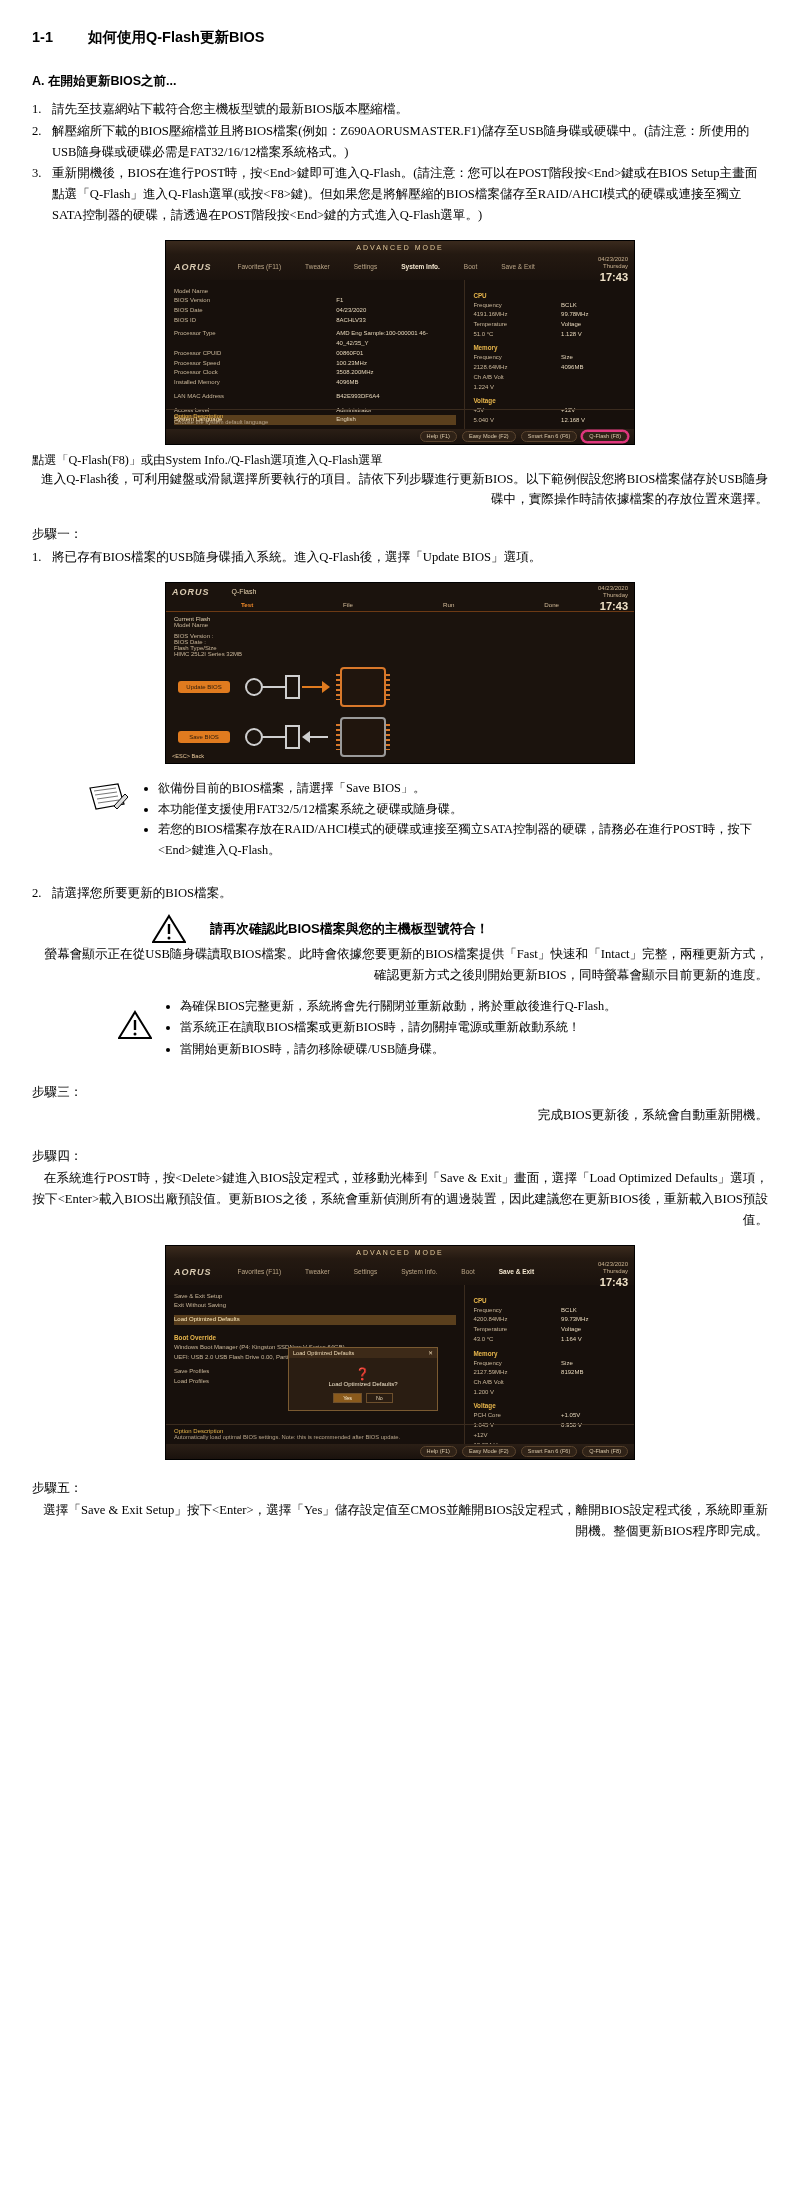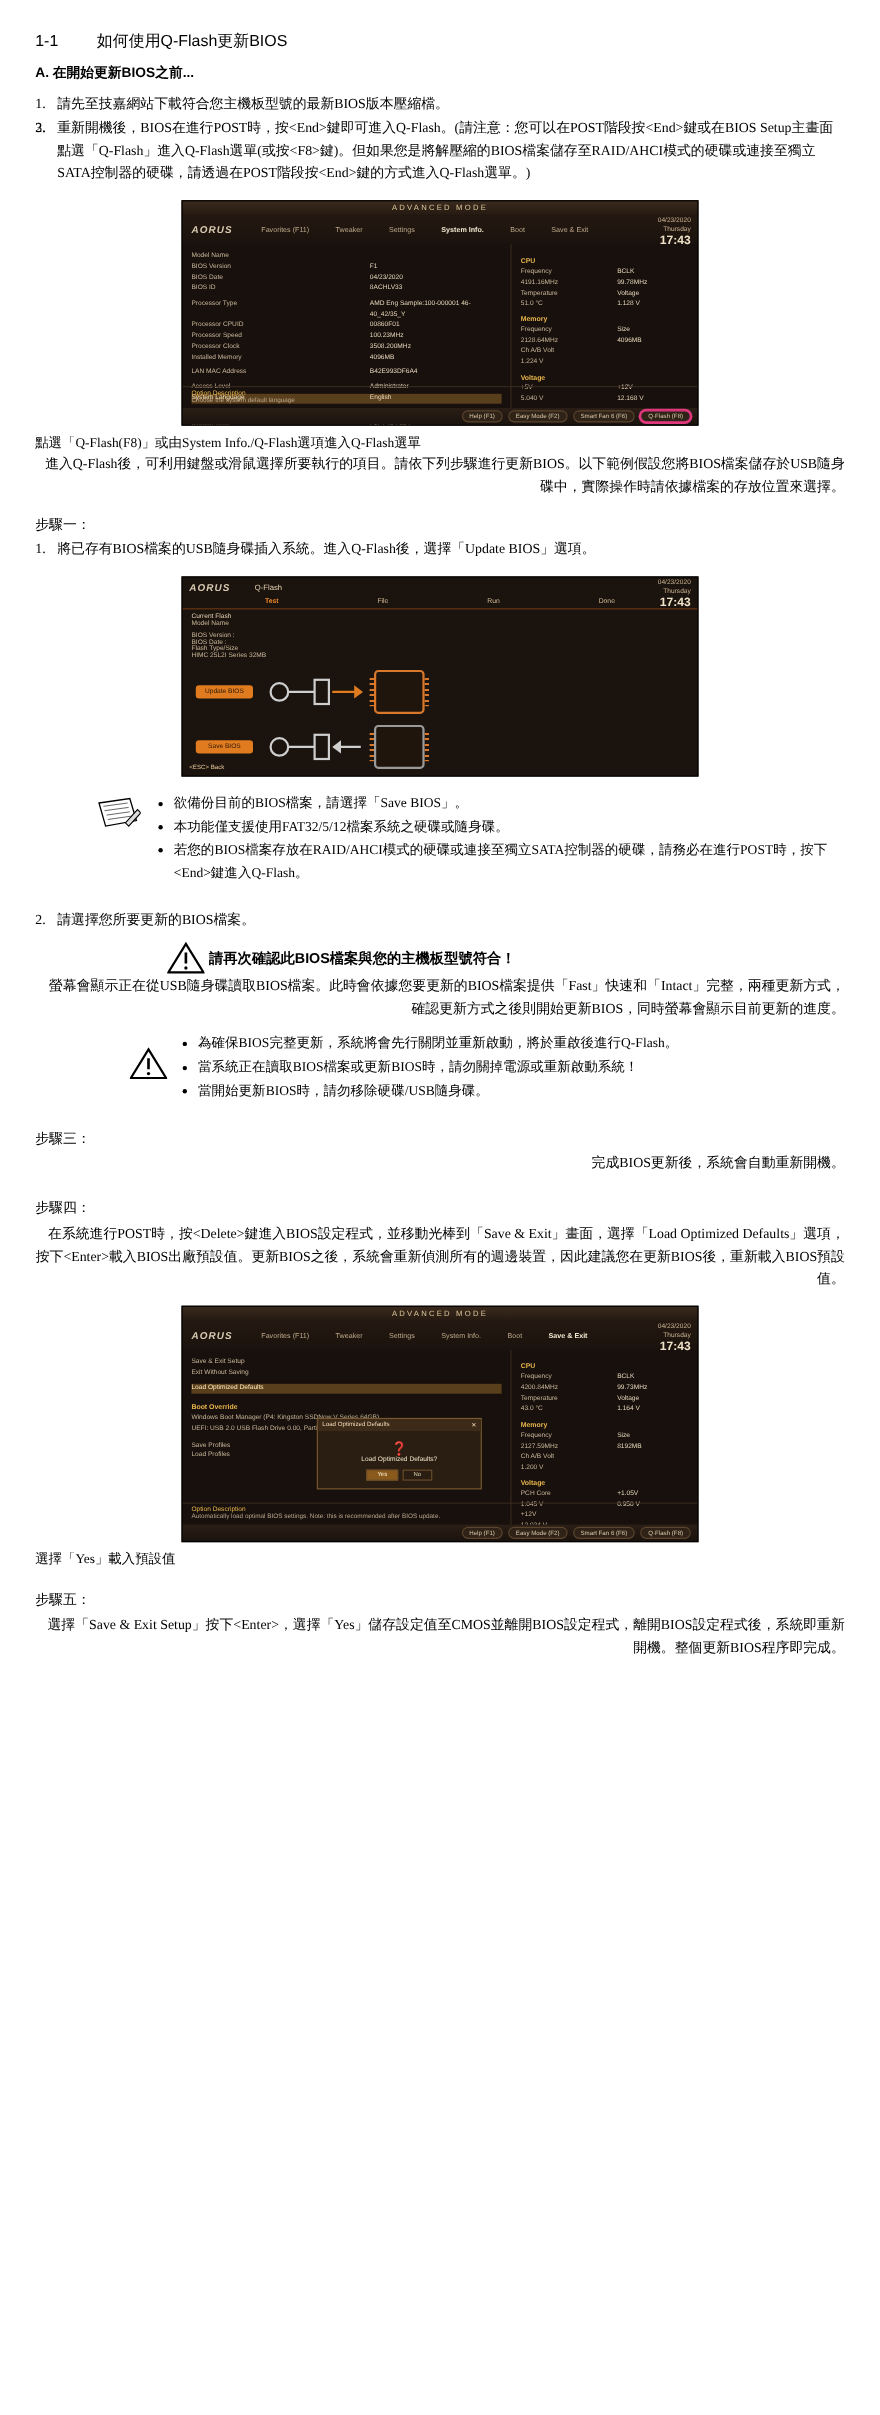--- a/index.html
+++ b/index.html
@@ -6,21 +6,21 @@
   html, body { margin:0; padding:0; }
   body {
     width:800px;
     background:#ffffff;
     font-family:"Liberation Serif", serif;
     color:#000;
   }
   .page { width:800px; padding:28px 32px 20px 32px; }
 
   
-  .sec-title { font-family:"Liberation Sans", sans-serif; font-weight:normal; font-size:14.5px; margin:0 0 11px 0; }
+  .sec-title { font-family:"Liberation Sans", sans-serif; font-weight:bold; font-size:14.5px; margin:0 0 26px 0; }
   .sec-title .num { display:inline-block; width:56px; }
   .sub-head { font-family:"Liberation Sans", sans-serif; font-weight:bold; font-size:12.5px; margin:0 0 9px 0; }
   .para { font-size:12.6px; line-height:1.65; margin:0 0 4px 0;text-align:right; }
   .step-label { font-size:12.6px; line-height:1.65; margin:14px 0 2px 0; }
 
   ol.num { margin:0 0 0 0; padding:0; list-style:none; }
   ol.num > li { font-size:12.6px; line-height:1.65; position:relative; padding-left:20px; margin-bottom:1px; }
   ol.num > li > .mk { position:absolute; left:0; top:0; }
 
   .caption { text-align:left; font-size:12.2px; margin:7px 0 0 0; }
@@ -67,21 +67,21 @@
   .chip:before, .chip:after { content:""; position:absolute; top:5px; bottom:5px; width:4px; background:repeating-linear-gradient(#d9782a 0 2px, transparent 2px 5px); }
   .chip:before { left:-6px; } .chip:after { right:-6px; }
   .esc { position:absolute; left:6px; bottom:4px; font-size:5.6px; color:#e8c89a; }
 
   
   .note { display:flex; gap:10px; margin:14px 0 0 52px; }
   .note .ico { flex:0 0 48px; padding-top:4px; }
   .note ul { margin:0; padding-left:16px; }
   .note li { font-size:12.3px; line-height:1.7; }
 
-  .warn { display:flex; align-items:center; gap:4px; margin:10px 0 0 120px; }
+  .warn { display:flex; align-items:center; gap:24px; margin:10px 0 0 120px; }
   .warnbox { display:flex; gap:12px; margin:10px 0 0 86px; align-items:flex-start; }
   .warnbox ul { margin:0; padding-left:16px; }
   .warnbox li { font-size:12.3px; line-height:1.75; }
   .warn-text { font-family:"Liberation Sans", sans-serif; font-weight:bold; font-size:13px; }
 
   svg.tri { display:block; }
 
   
   .dlg { position:absolute; background:#2a1d12; border:1px solid #7a5a31; width:150px; }
   .dlg .hd { background:#3d2a18; color:#f0dcb8; font-size:5.6px; padding:2px 4px; display:flex; justify-content:space-between; }
@@ -96,21 +96,21 @@
 
 <div class="page">
 
   <div class="sec-title">
     <span class="num">1-1</span><span>如何使用Q-Flash更新BIOS</span>
   </div>
 
   <div class="sub-head">A. 在開始更新BIOS之前...</div>
   <ol class="num">
     <li><span class="mk">1.</span><span>請先至技嘉網站下載符合您主機板型號的最新BIOS版本壓縮檔。</span></li>
-    <li><span class="mk">2.</span></li>
+    <li><span class="mk">2.</span><span>解壓縮所下載的BIOS壓縮檔並且將BIOS檔案(例如：Z690AORUSMASTER.F1)儲存至USB隨身碟或硬碟中。(請注意：所使用的USB隨身碟或硬碟必需是FAT32/16/12檔案系統格式。)</span></li>
     <li><span class="mk">3.</span><span>重新開機後，BIOS在進行POST時，按&lt;End&gt;鍵即可進入Q-Flash。(請注意：您可以在POST階段按&lt;End&gt;鍵或在BIOS Setup主畫面點選「Q-Flash」進入Q-Flash選單(或按&lt;F8&gt;鍵)。但如果您是將解壓縮的BIOS檔案儲存至RAID/AHCI模式的硬碟或連接至獨立SATA控制器的硬碟，請透過在POST階段按&lt;End&gt;鍵的方式進入Q-Flash選單。)</span></li>
   </ol>
 
   <div class="shot" style="width:470px;height:205px;">
     <div class="topbar">
         <span>ADVANCED MODE</span>
       </div>
     <div class="brandrow">
       <div class="brand">AORUS</div>
       <div class="tabs">
@@ -479,18 +479,17 @@
       <div class="t">Option Description</div>
       <div class="d">Automatically load optimal BIOS settings. Note: this is recommended after BIOS update.</div>
     </div>
     <div class="footer">
       <span>Help (F1)</span>
       <span>Easy Mode (F2)</span>
       <span>Smart Fan 6 (F6)</span>
       <span>Q-Flash (F8)</span>
     </div>
   </div>
-  <div class="caption">選擇「Yes」載入預設值</div>
 
   <div class="step-label" style="margin-top:18px;">步驟五：</div>
   <div class="para">選擇「Save &amp; Exit Setup」按下&lt;Enter&gt;，選擇「Yes」儲存設定值至CMOS並離開BIOS設定程式，離開BIOS設定程式後，系統即重新開機。整個更新BIOS程序即完成。</div>
 
 </div>
 
 </body></html>

